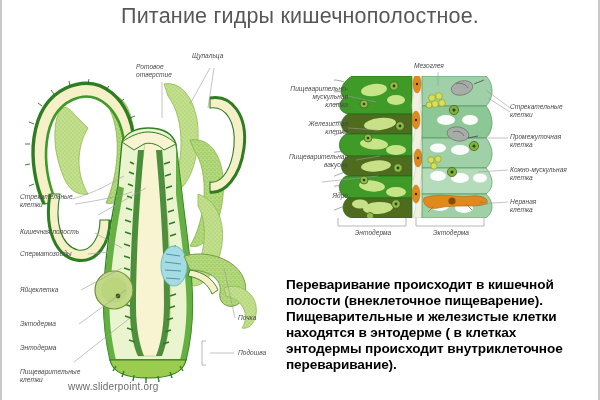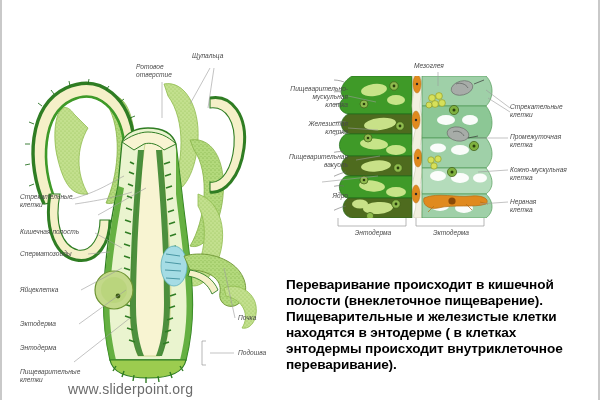--- a/index.html
+++ b/index.html
@@ -44,33 +44,34 @@
     color: #000000;
     line-height: 1.175;
     white-space: pre-line;
     letter-spacing: -0.1px;
     margin-top: 24px;
   }
   #watermark {
     position: absolute;
     left: 66px;
     top: 381px;
-    font-size: 14px;
+    font-size: 10px;
     color: #6b6b6b;
     letter-spacing: 0.2px;
   }
   svg { display: block; }
   .leader { stroke: #9a9a9a; stroke-width: 0.6; fill: none; }
   .brk { stroke: #9a9a9a; stroke-width: 0.7; fill: none; }
 </style>
 </head>
 <body>
 
 <div id="slide">
 
+  <div id="title">Питание гидры кишечнополостное.</div>
 
   <svg style="position:absolute; left:12px; top:44px;" width="260" height="340" viewBox="0 0 260 340">
     <defs>
       <pattern id="dots" width="4" height="4" patternUnits="userSpaceOnUse">
         <rect width="4" height="4" fill="#c3e08e"></rect>
         <circle cx="1" cy="1" r="0.5" fill="#8fbb4e"></circle>
         <circle cx="3" cy="3" r="0.5" fill="#8fbb4e"></circle>
       </pattern>
       <pattern id="dots2" width="4" height="4" patternUnits="userSpaceOnUse">
         <rect width="4" height="4" fill="#b3d97c"></rect>

